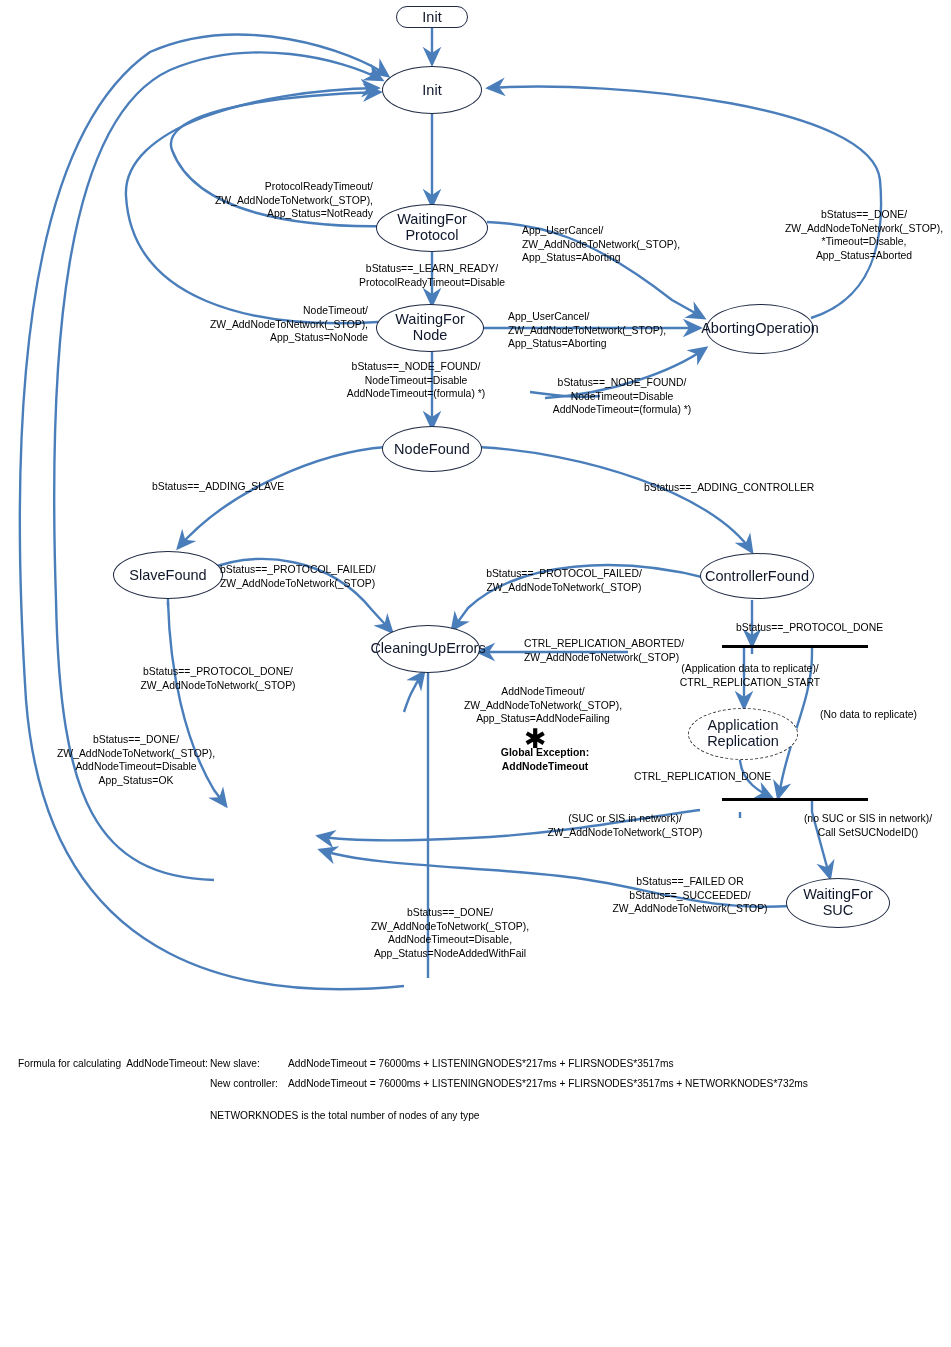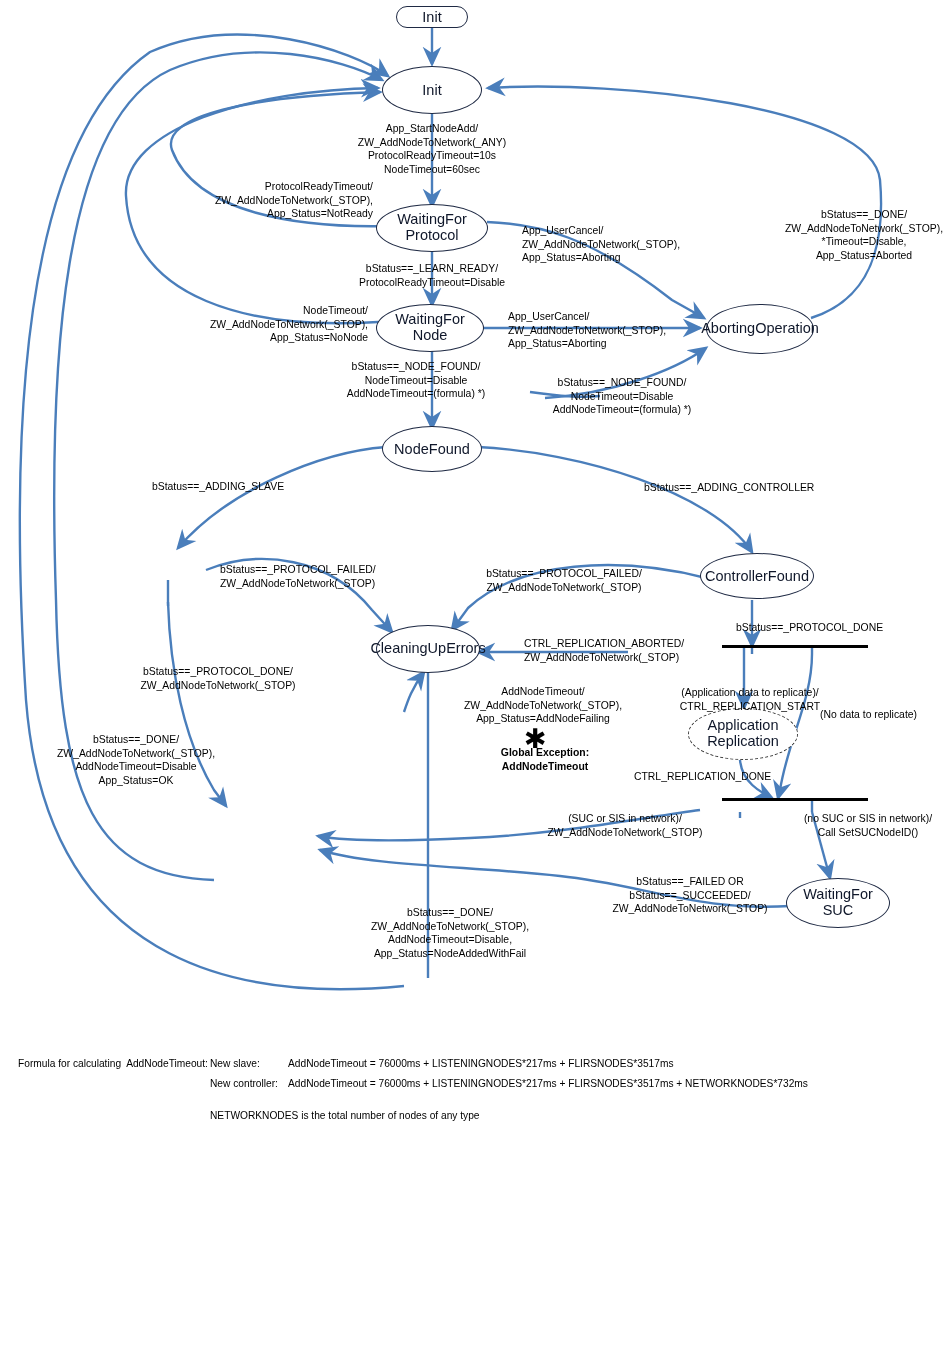--- a/index.html
+++ b/index.html
@@ -123,20 +123,23 @@
 
   <div class="node ellipse" style="left:706px;top:304px;width:108px;height:50px;flex-direction:row;">
     <span class="nlabel two">Aborting</span>
     <span class="nlabel two">Operation</span>
   </div>
 
   <div class="node ellipse" style="left:382px;top:426px;width:100px;height:46px;">
     <span class="nlabel">NodeFound</span>
   </div>
 
+  <div class="node ellipse" style="left:113px;top:551px;width:110px;height:48px;">
+    <span class="nlabel">SlaveFound</span>
+  </div>
 
   <div class="node ellipse" style="left:700px;top:553px;width:114px;height:46px;">
     <span class="nlabel">ControllerFound</span>
   </div>
 
   <div class="node ellipse" style="left:376px;top:625px;width:104px;height:48px;">
     <span class="nlabel two">CleaningUp</span>
     <span class="nlabel two">Errors</span>
   </div>
 
@@ -147,24 +150,20 @@
 
 
   <div class="node ellipse" style="left:786px;top:878px;width:104px;height:50px;flex-direction:column;">
     <span class="nlabel two">WaitingFor</span>
     <span class="nlabel two">SUC</span>
   </div>
 
   <div class="bar" style="left:722px;top:645px;width:146px;"></div>
   <div class="bar" style="left:722px;top:798px;width:146px;"></div>
 
-  <div class="lbl c" style="left:330px;top:122px;width:204px;">App_StartNodeAdd/
-ZW_AddNodeToNetwork(_ANY)
-ProtocolReadyTimeout=10s
-NodeTimeout=60sec</div>
 
   <div class="lbl r" style="left:208px;top:180px;width:165px;">ProtocolReadyTimeout/
 ZW_AddNodeToNetwork(_STOP),
 App_Status=NotReady</div>
 
   <div class="lbl c" style="left:332px;top:262px;width:200px;">bStatus==_LEARN_READY/
 ProtocolReadyTimeout=Disable</div>
 
   <div class="lbl l" style="left:522px;top:224px;width:180px;">App_UserCancel/
 ZW_AddNodeToNetwork(_STOP),
@@ -206,21 +205,21 @@
 
   <div class="lbl c" style="left:448px;top:685px;width:190px;">AddNodeTimeout/
 ZW_AddNodeToNetwork(_STOP),
 App_Status=AddNodeFailing</div>
 
   <div class="lbl l" style="left:524px;top:637px;width:200px;">CTRL_REPLICATION_ABORTED/
 ZW_AddNodeToNetwork(_STOP)</div>
 
   <div class="lbl l" style="left:736px;top:621px;width:170px;">bStatus==_PROTOCOL_DONE</div>
 
-  <div class="lbl c" style="left:664px;top:662px;width:172px;margin-top:24px;">(Application data to replicate)/
+  <div class="lbl c" style="left:664px;top:662px;width:172px;">(Application data to replicate)/
 CTRL_REPLICATION_START</div>
 
   <div class="lbl l" style="left:820px;top:708px;width:124px;">(No data to replicate)</div>
 
   <div class="lbl l" style="left:634px;top:770px;width:176px;">CTRL_REPLICATION_DONE</div>
 
   <div class="lbl c" style="left:534px;top:812px;width:182px;">(SUC or SIS in network)/
 ZW_AddNodeToNetwork(_STOP)</div>
 
   <div class="lbl c" style="left:786px;top:812px;width:164px;">(no SUC or SIS in network)/

